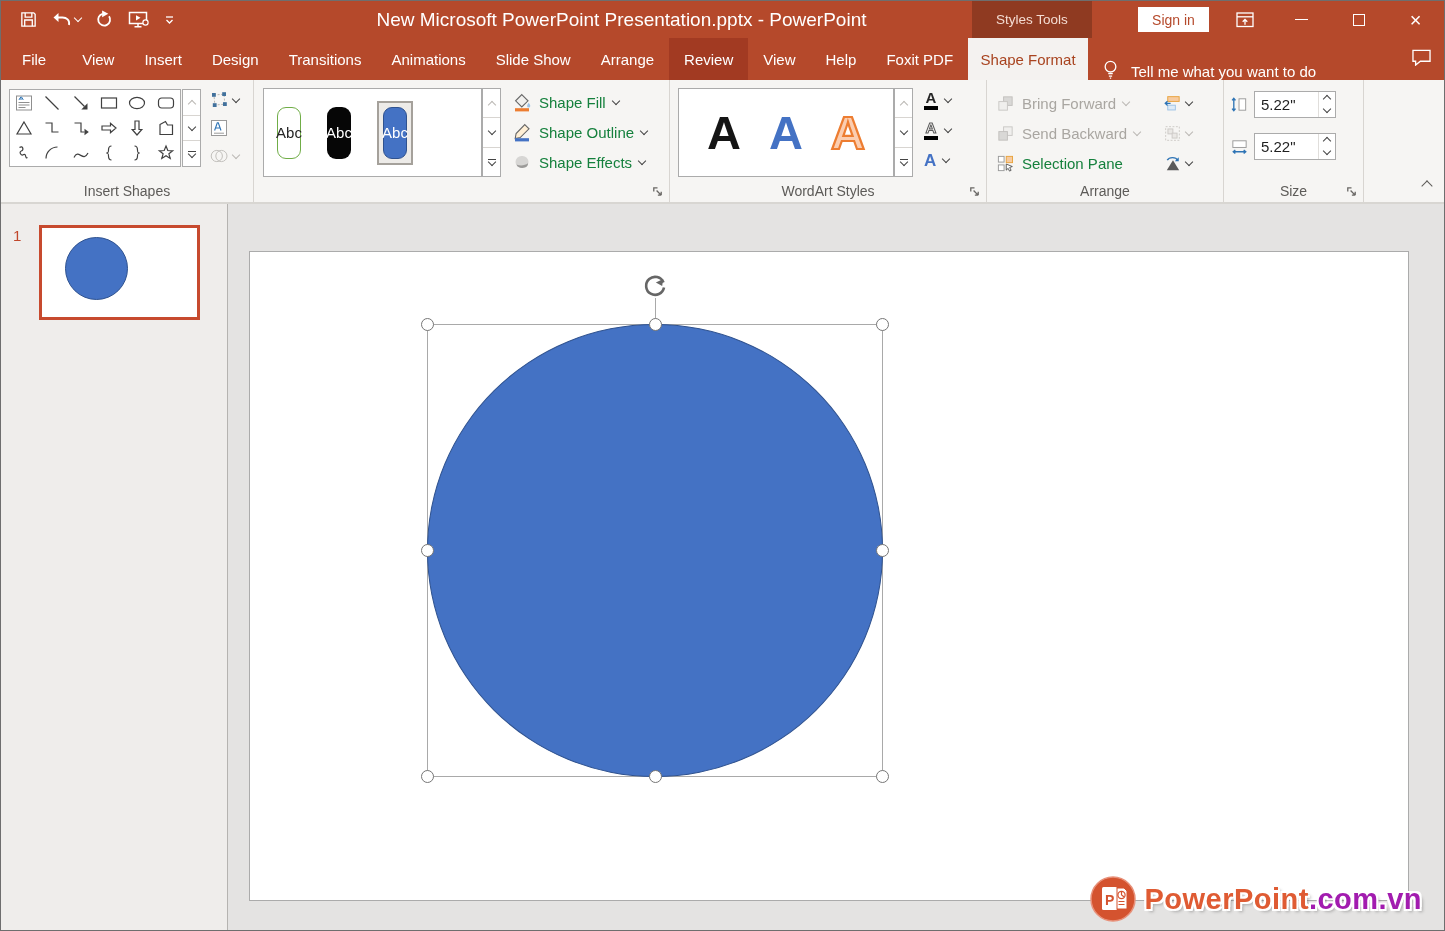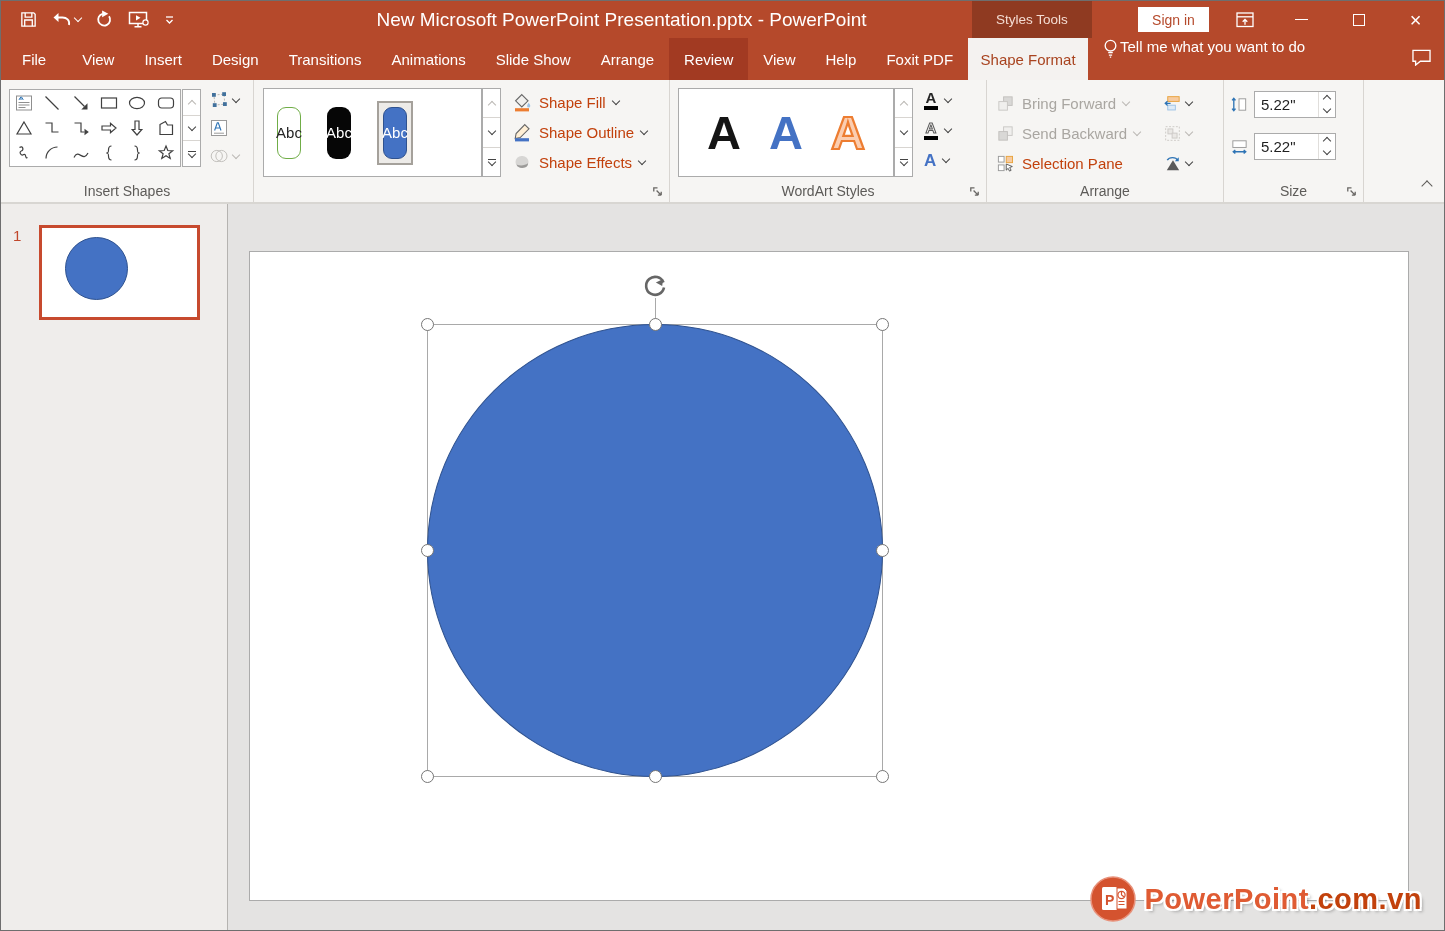--- a/index.html
+++ b/index.html
@@ -23,21 +23,21 @@
   .wincontrols .wc{width:57px;height:37px;display:flex;align-items:center;justify-content:center;cursor:pointer;}
   .min-glyph{display:inline-block;width:13px;border-top:1.6px solid #fff;}
   .max-glyph{display:inline-block;width:12px;height:12px;border:1.6px solid #fff;}
   .close-glyph{font-size:20px;line-height:1;color:#fff;}
   
   .tabrow{position:absolute;left:0;top:37px;right:0;height:42px;background:#B5492B;display:flex;color:#fff;font-size:15px;}
   .tab{display:flex;align-items:center;padding:0 15px;cursor:pointer;white-space:nowrap;}
   .tab.file{padding:0 21px;}
   .tab.hl{background:#A23A22;}
   .tab.active{background:#F4F2F0;color:#A8431F;width:120px;justify-content:center;padding:0;}
-  .tellme{position:absolute;left:1100px;top:37px;height:42px;display:flex;align-items:flex-start;color:#fff;font-size:15px;cursor:pointer;}
+  .tellme{position:absolute;left:1100px;top:37px;height:42px;display:flex;align-items:flex-end;gap:11px;color:#fff;font-size:15px;cursor:pointer;}
   .comment-btn{position:absolute;right:12px;top:47px;cursor:pointer;}
   
   .ribbon{position:absolute;left:0;top:79px;right:0;height:124px;background:#F6F5F3;
     border-bottom:2px solid #D8D6D2;display:flex;}
   .rgroup{position:relative;border-right:1px solid #D8D5D1;height:100%;flex:none;}
   .glabel{position:absolute;bottom:3px;left:0;right:0;text-align:center;font-size:14px;color:#5D5B58;}
   .launcher{position:absolute;right:5px;bottom:4px;cursor:pointer;}
   .chv{display:inline-block;width:6px;height:6px;border-right:1.4px solid #444;border-bottom:1.4px solid #444;
     transform:rotate(45deg);margin-top:-3px;}
   .chv.up{transform:rotate(-135deg);margin-top:3px;}
@@ -57,21 +57,21 @@
   
   .ss-gallery{position:absolute;left:9px;top:8px;width:219px;height:89px;background:#fff;
     border:1px solid #ABABAB;display:flex;align-items:center;padding-left:13px;gap:26px;}
   .abc{width:24px;height:52px;border-radius:9px;display:flex;align-items:center;justify-content:center;
     font-size:15px;cursor:pointer;flex:none;}
   .abc.t1{background:#fff;border:1.5px solid #70AD47;color:#262626;}
   .abc.t2{background:#060606;color:#fff;}
   .abc.t3{background:#4472C4;border:1px solid #2F528F;color:#fff;}
   .selwrap{border:2px solid #A5A19B;background:#EDEBE8;padding:4px;flex:none;}
   .ss-buttons{position:absolute;left:258px;top:7px;}
-  .rbtn{height:30px;display:flex;align-items:center;gap:7px;font-size:15px;color:#c2410c;cursor:pointer;white-space:nowrap;}
+  .rbtn{height:30px;display:flex;align-items:center;gap:7px;font-size:15px;color:#15803d;cursor:pointer;white-space:nowrap;}
   
   .wa-gallery{position:absolute;left:8px;top:8px;width:216px;height:89px;background:#fff;border:1px solid #ABABAB;
     display:flex;align-items:center;justify-content:space-around;padding:0 14px;}
   .waA{font-size:47px;font-weight:600;line-height:1;cursor:pointer;}
   .waA.a1{color:#151515;}
   .waA.a2{color:#4472C4;}
   .waA.a3{color:#FBCDB0;-webkit-text-stroke:2.2px #ED7D31;}
   .wa-btncol{position:absolute;left:254px;top:5px;width:46px;}
   .wa-btn{height:30px;display:flex;align-items:center;gap:7px;cursor:pointer;}
   .tgl{display:flex;flex-direction:column;align-items:center;line-height:1;}
@@ -107,21 +107,21 @@
   .h.tl{left:-7px;top:-7px;}   .h.tm{left:calc(50% - 6.5px);top:-7px;}   .h.tr{right:-7px;top:-7px;}
   .h.ml{left:-7px;top:calc(50% - 6.5px);} .h.mr{right:-7px;top:calc(50% - 6.5px);}
   .h.bl{left:-7px;bottom:-7px;} .h.bm{left:calc(50% - 6.5px);bottom:-7px;} .h.br{right:-7px;bottom:-7px;}
   .rot-stem{position:absolute;left:calc(50% - .5px);top:-27px;width:1px;height:27px;background:#A9A9A9;}
   .rot-handle{position:absolute;left:calc(50% - 14px);top:-54px;cursor:pointer;}
   
   .watermark{position:absolute;right:22px;bottom:8px;display:flex;align-items:center;gap:8px;z-index:50;}
   .wm-text{font-size:29px;font-weight:bold;letter-spacing:.5px;
     text-shadow:-2px -2px 0 #fff,2px -2px 0 #fff,-2px 2px 0 #fff,2px 2px 0 #fff,3px 3px 3px rgba(60,60,60,.35);}
   .wm-brand{color:#DF5B33;}
-  .wm-domain{color:#c2410c;}
+  .wm-domain{color:#a21caf;}
   svg{display:block;}
 </style>
 </head>
 <body>
 
 <div id="window">
 
   <div class="titlebar">
     <div class="qat">
       <span class="btn">

